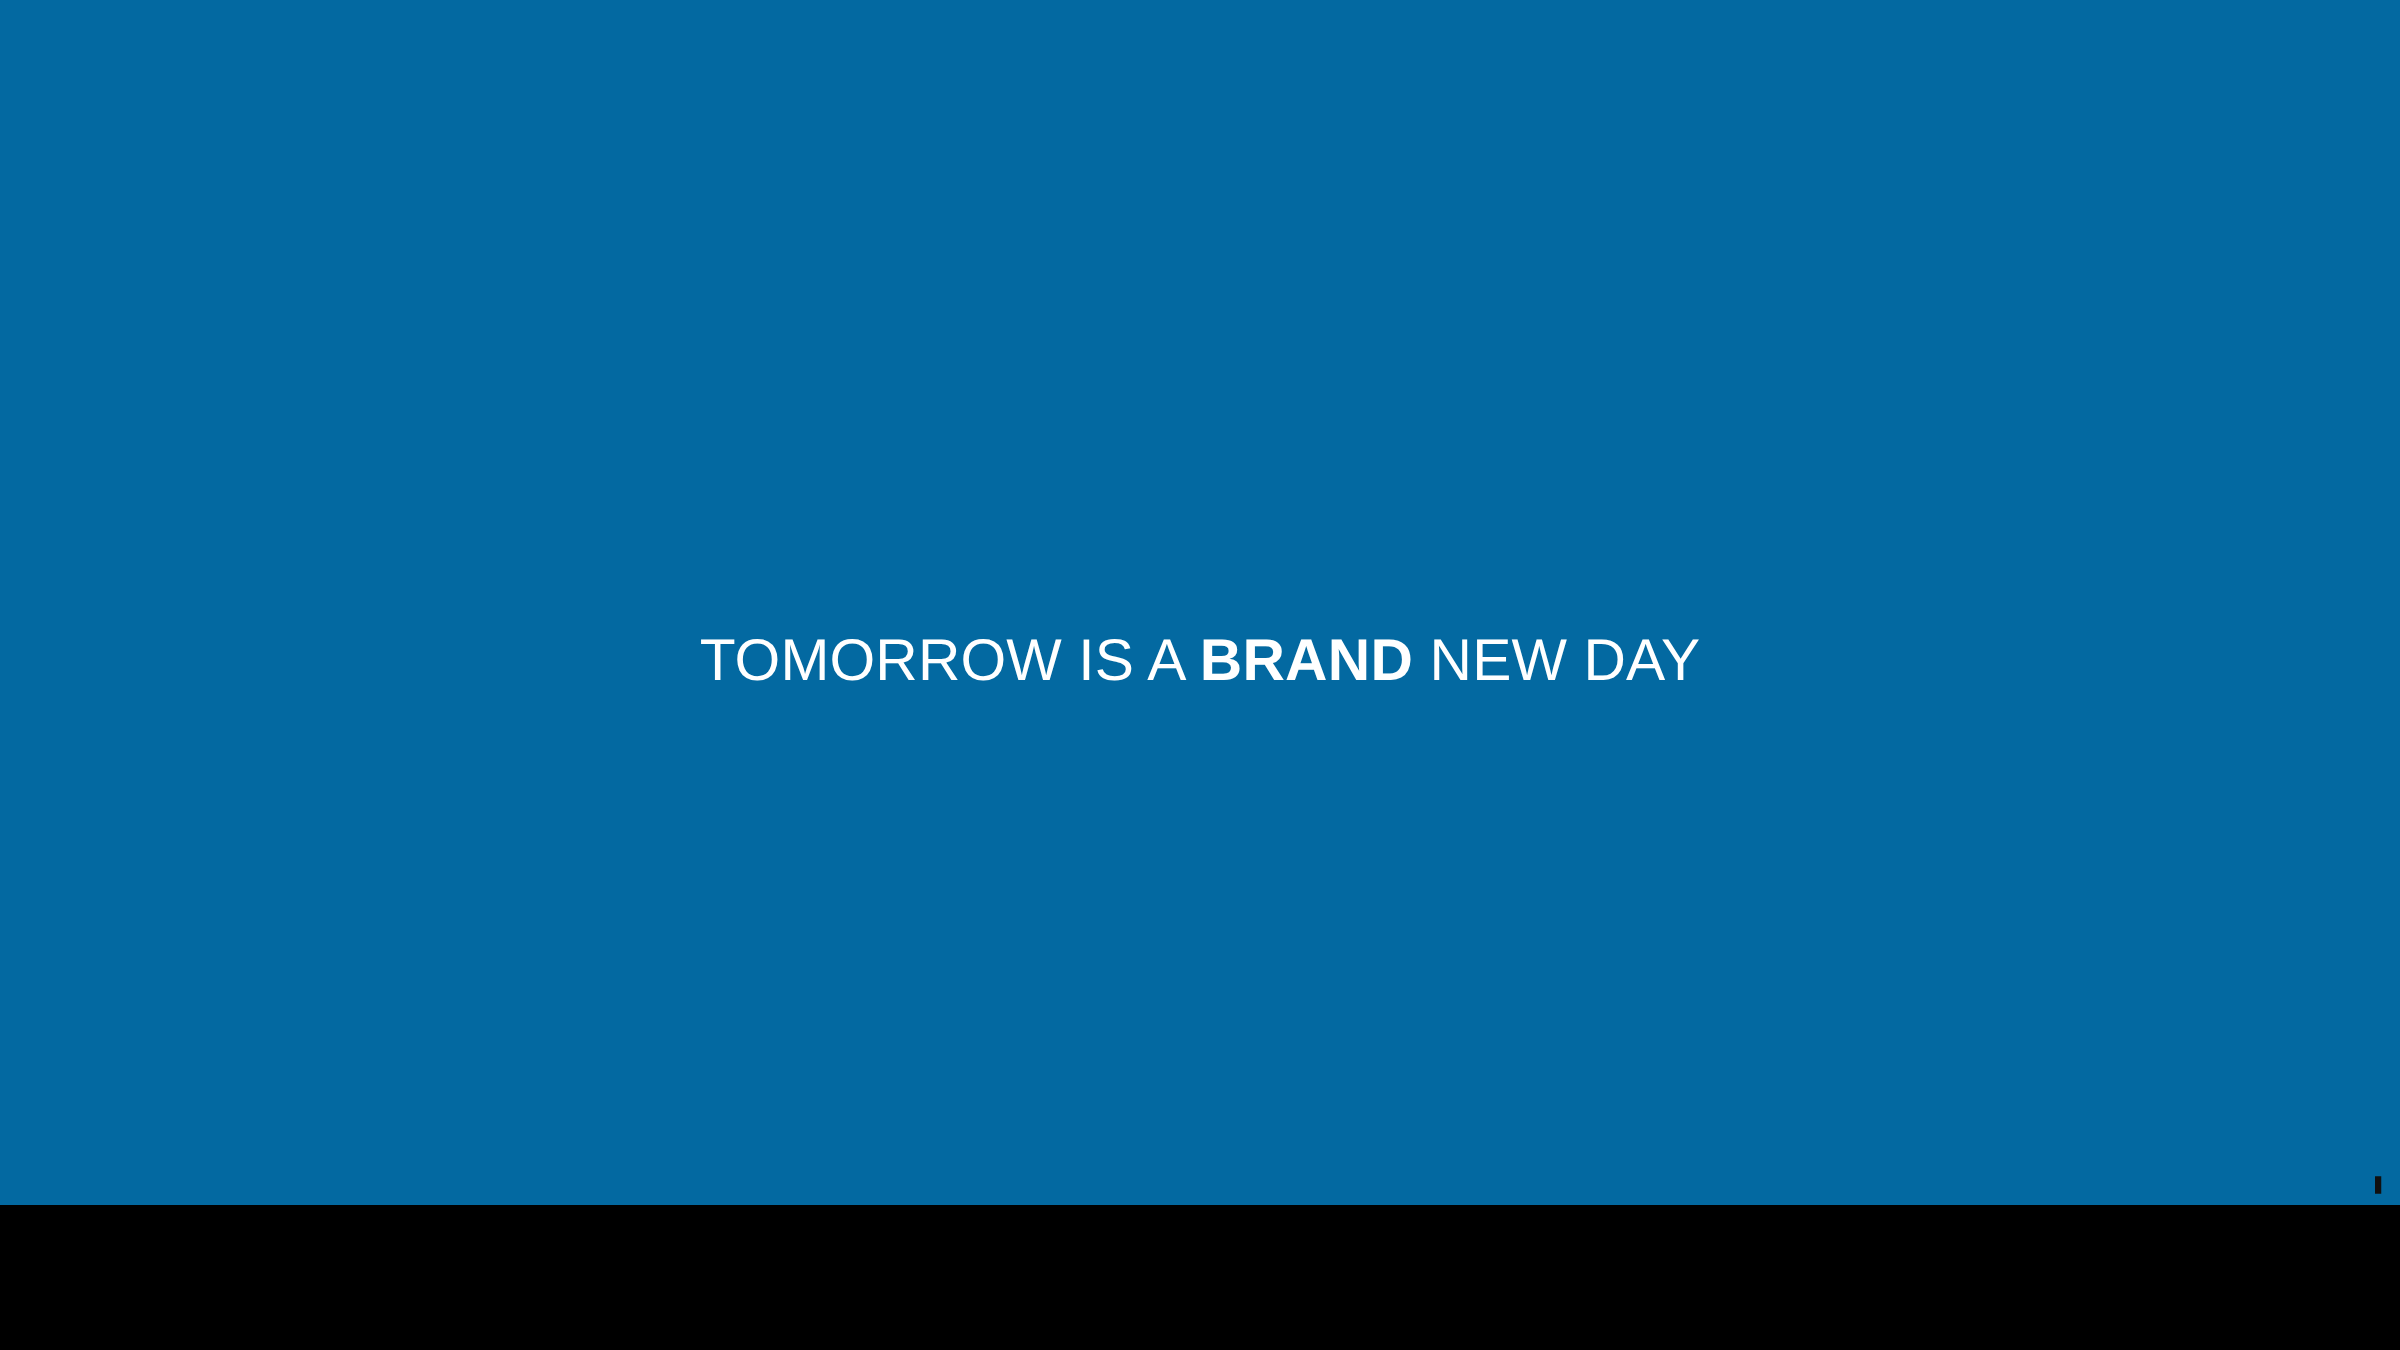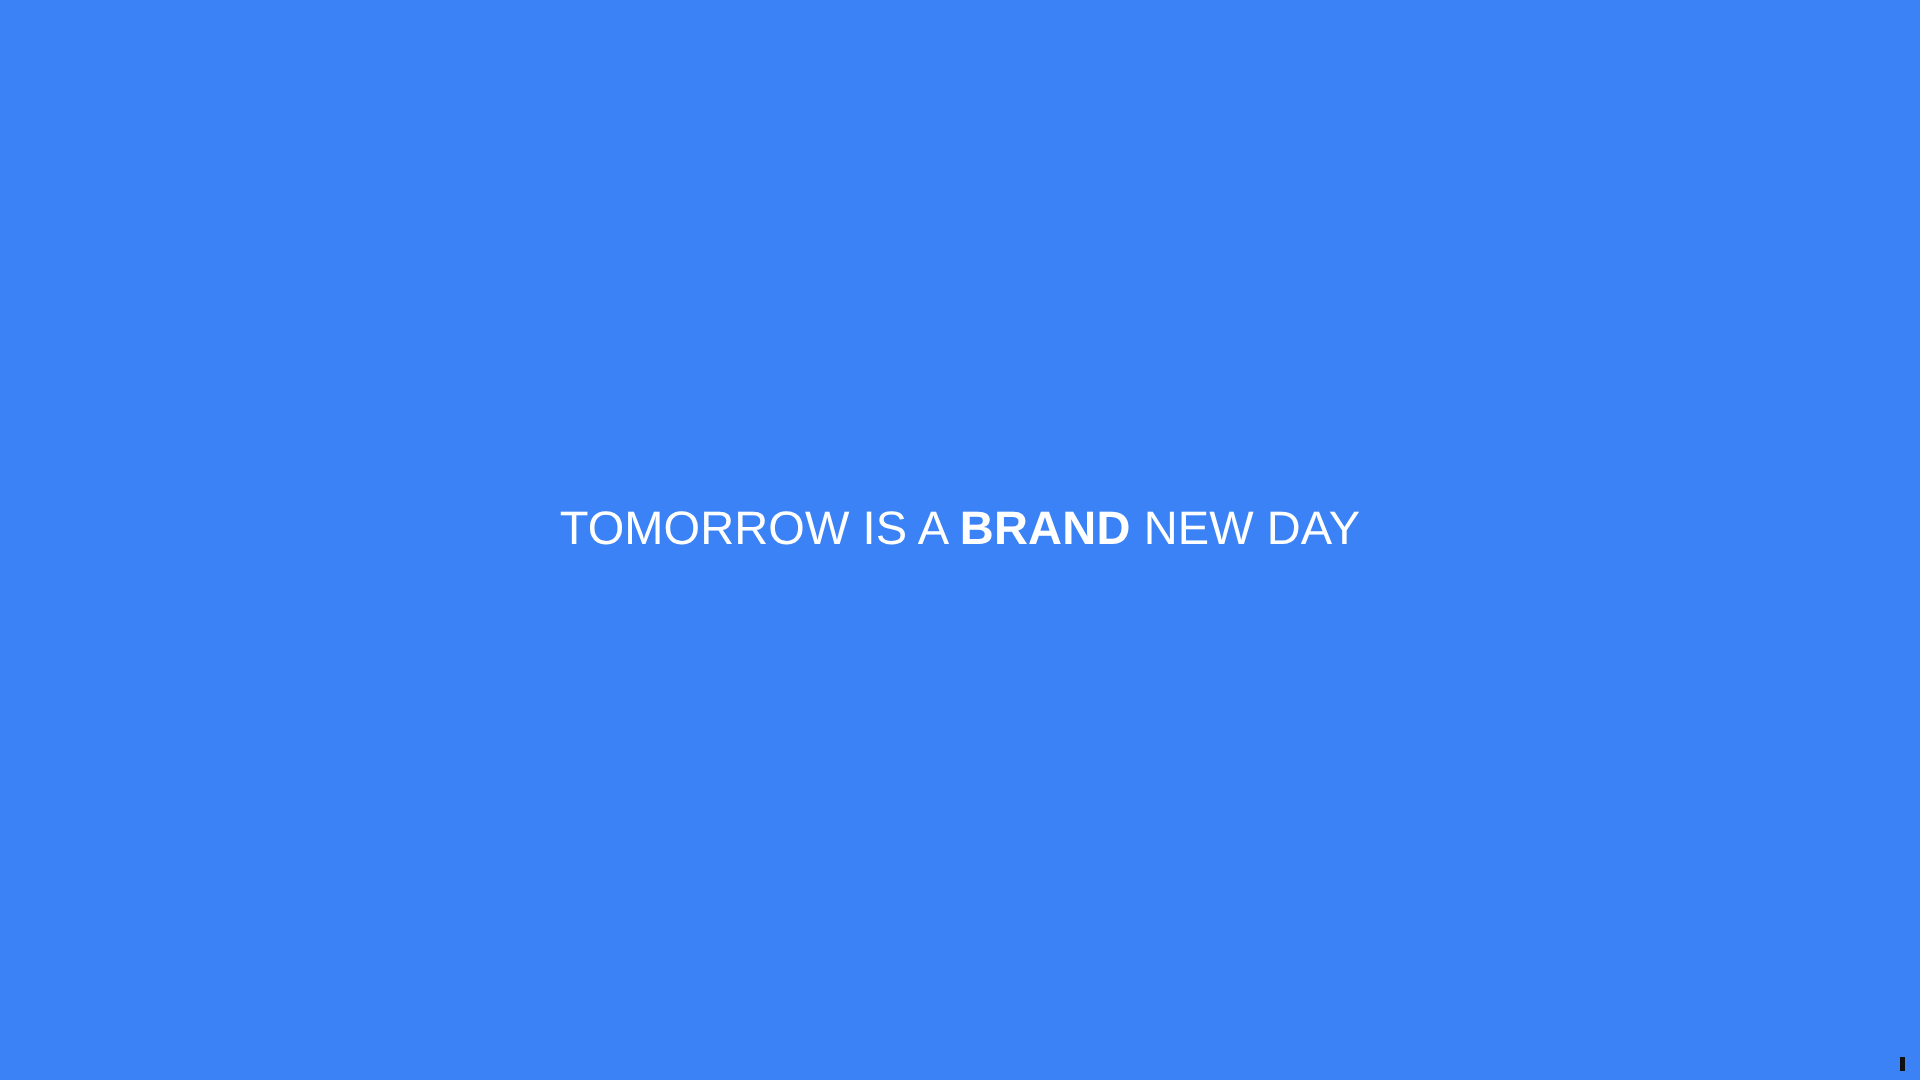--- a/index.html
+++ b/index.html
@@ -5,22 +5,22 @@
 <style>
   html, body {
     margin: 0;
     padding: 0;
     background: #000000;
   }
 
   #wallpaper {
     position: relative;
     width: 1920px;
-    height: 1080px;
-    background-color: #3b82f6;
+    height: 964px;
+    background-color: #0369a1;
     overflow: hidden;
     font-family: "Liberation Sans", sans-serif;
     -webkit-font-smoothing: antialiased;
   }
 
   
   .headline-wrap {
     position: absolute;
     left: 0;
     right: 0;

